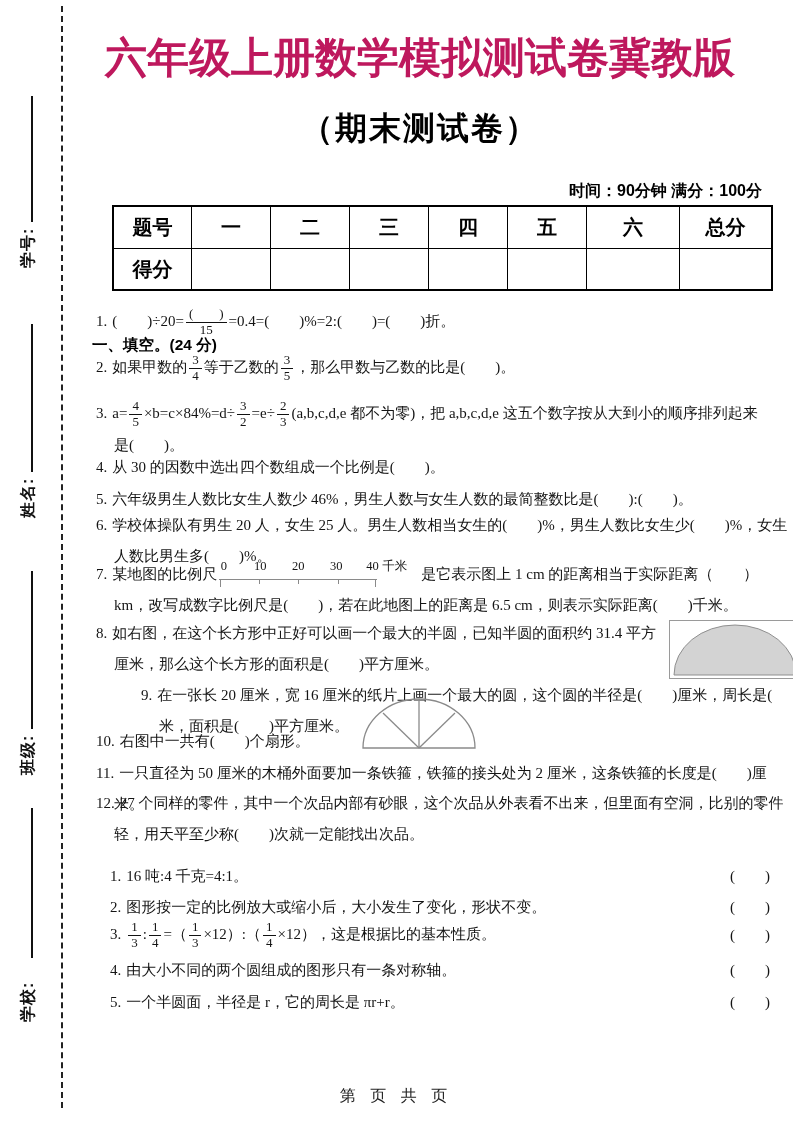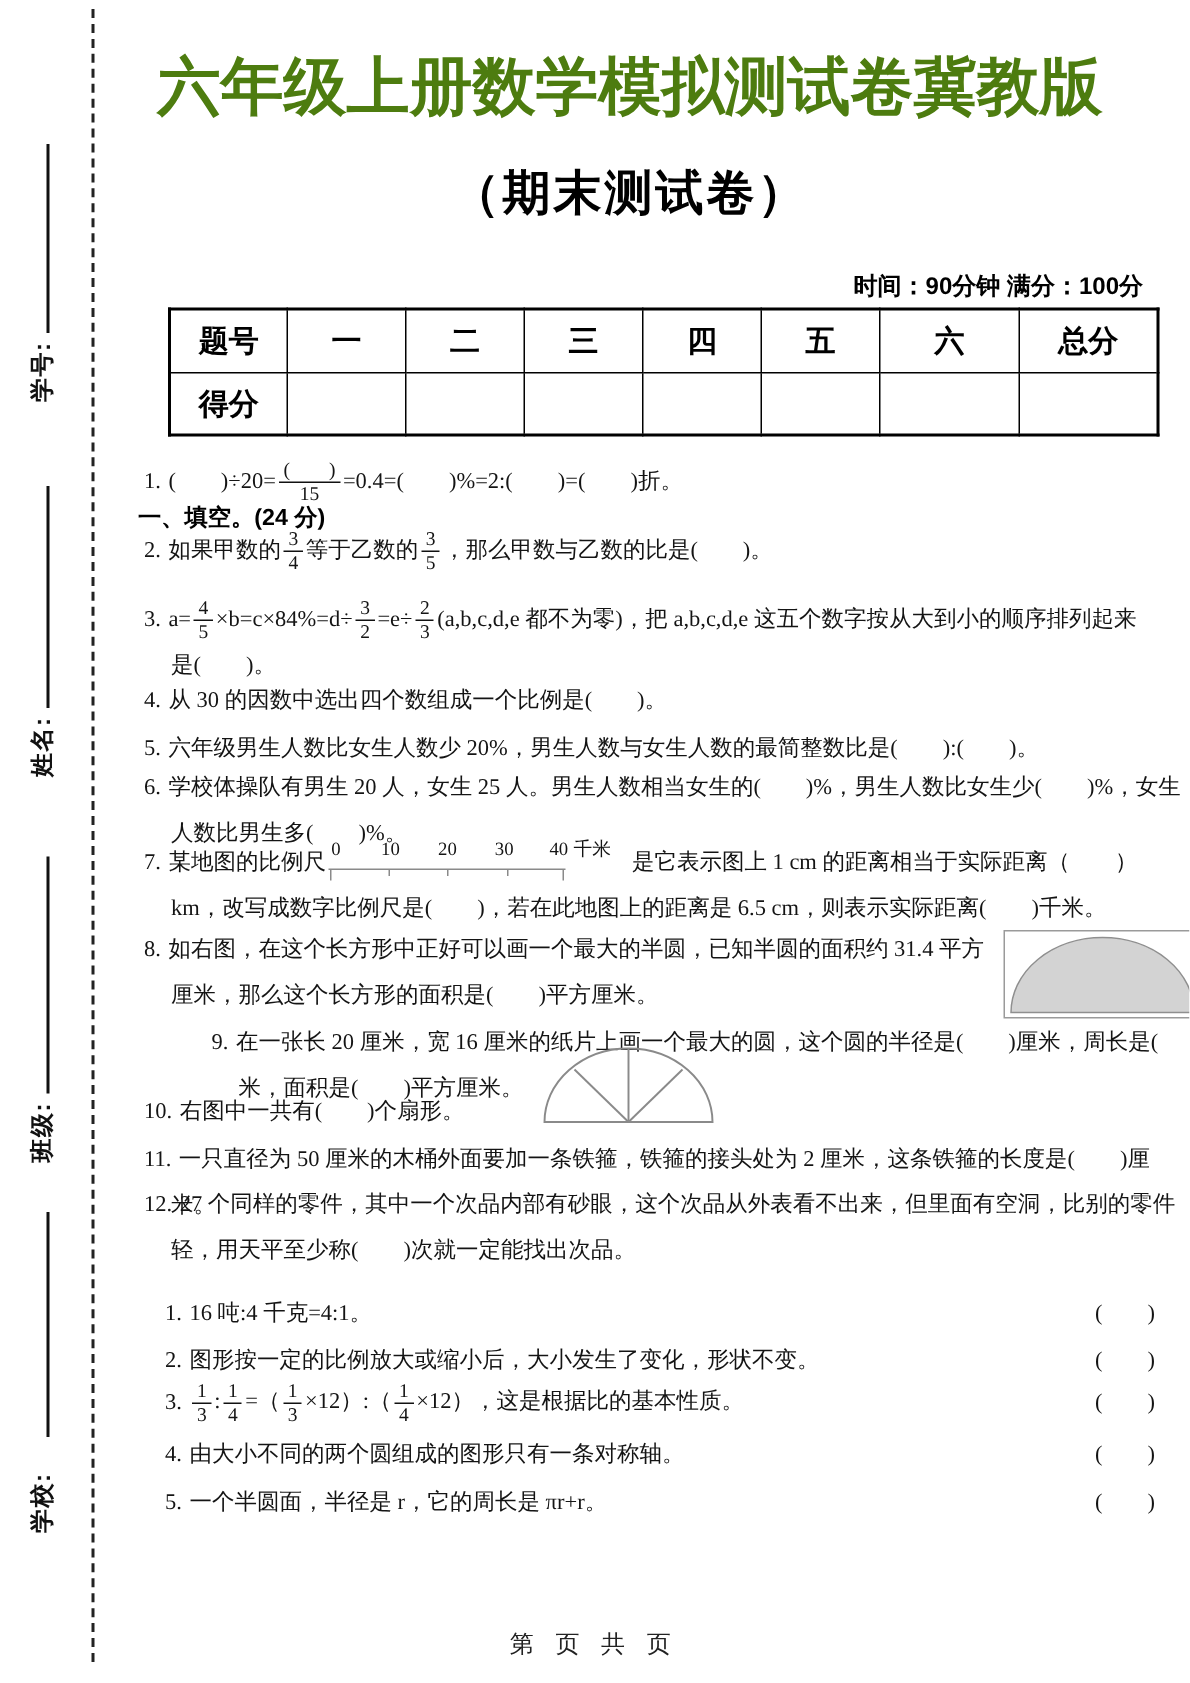--- a/index.html
+++ b/index.html
@@ -13,21 +13,21 @@
   
   .sideField {
     position:absolute; transform:rotate(-90deg); transform-origin:0 0;
     font-family:"Liberation Sans", sans-serif; font-size:16px; font-weight:600;
     white-space:nowrap; letter-spacing:1px; color:#111;
   }
   .sideField .blank { display:inline-block; border-bottom:2px solid #111; height:12px; margin-left:6px; }
 
   .title {
     position:absolute; left:70px; width:700px; top:30px; text-align:center;
-    font-family:"Liberation Sans", sans-serif; font-weight:900; font-size:42px; color:#4d7c0f;
+    font-family:"Liberation Sans", sans-serif; font-weight:900; font-size:42px; color:#be185d;
   }
   .subtitle {
     position:absolute; left:70px; width:700px; top:107px; text-align:center;
     font-family:"Liberation Sans", sans-serif; font-weight:900; font-size:32px; letter-spacing:2px; color:#000;
   }
   .meta {
     position:absolute; left:90px; width:672px; top:181px; text-align:right;
     font-family:"Liberation Sans", sans-serif; font-weight:700; font-size:16px; color:#000;
   }
 
@@ -143,21 +143,21 @@
 
   <div class="q" style="top:398px;">
     <span class="qn">3.</span><span>a=</span><span class="fr"><span class="fn">4</span><span class="fd">5</span></span><span>×b=c×84%=d÷</span><span class="fr"><span class="fn">3</span><span class="fd">2</span></span><span>=e÷</span><span class="fr"><span class="fn">2</span><span class="fd">3</span></span><span>(a,b,c,d,e 都不为零)，把 a,b,c,d,e 这五个数字按从大到小的顺序排列起来</span><br><span>是(　　)。</span>
   </div>
 
   <div class="q" style="top:452px;">
     <span class="qn">4.</span><span>从 30 的因数中选出四个数组成一个比例是(　　)。</span>
   </div>
 
   <div class="q" style="top:484px;">
-    <span class="qn">5.</span><span>六年级男生人数比女生人数少 20%，男生人数与女生人数的最简整数比是(　　):(　　)。</span>
+    <span class="qn">5.</span><span>六年级男生人数比女生人数少 46%，男生人数与女生人数的最简整数比是(　　):(　　)。</span>
   </div>
 
   <div class="q" style="top:510px;">
     <span class="qn">6.</span><span>学校体操队有男生 20 人，女生 25 人。男生人数相当女生的(　　)%，男生人数比女生少(　　)%，女生人数比男生多(　　)%。</span>
   </div>
 
   <div class="q" style="top:556px;">
     <span class="qn">7.</span><span>某地图的比例尺</span><span class="ruler">
       <span class="rl" style="left:3%;">0</span>
       <span class="rl" style="left:26%;">10</span>

